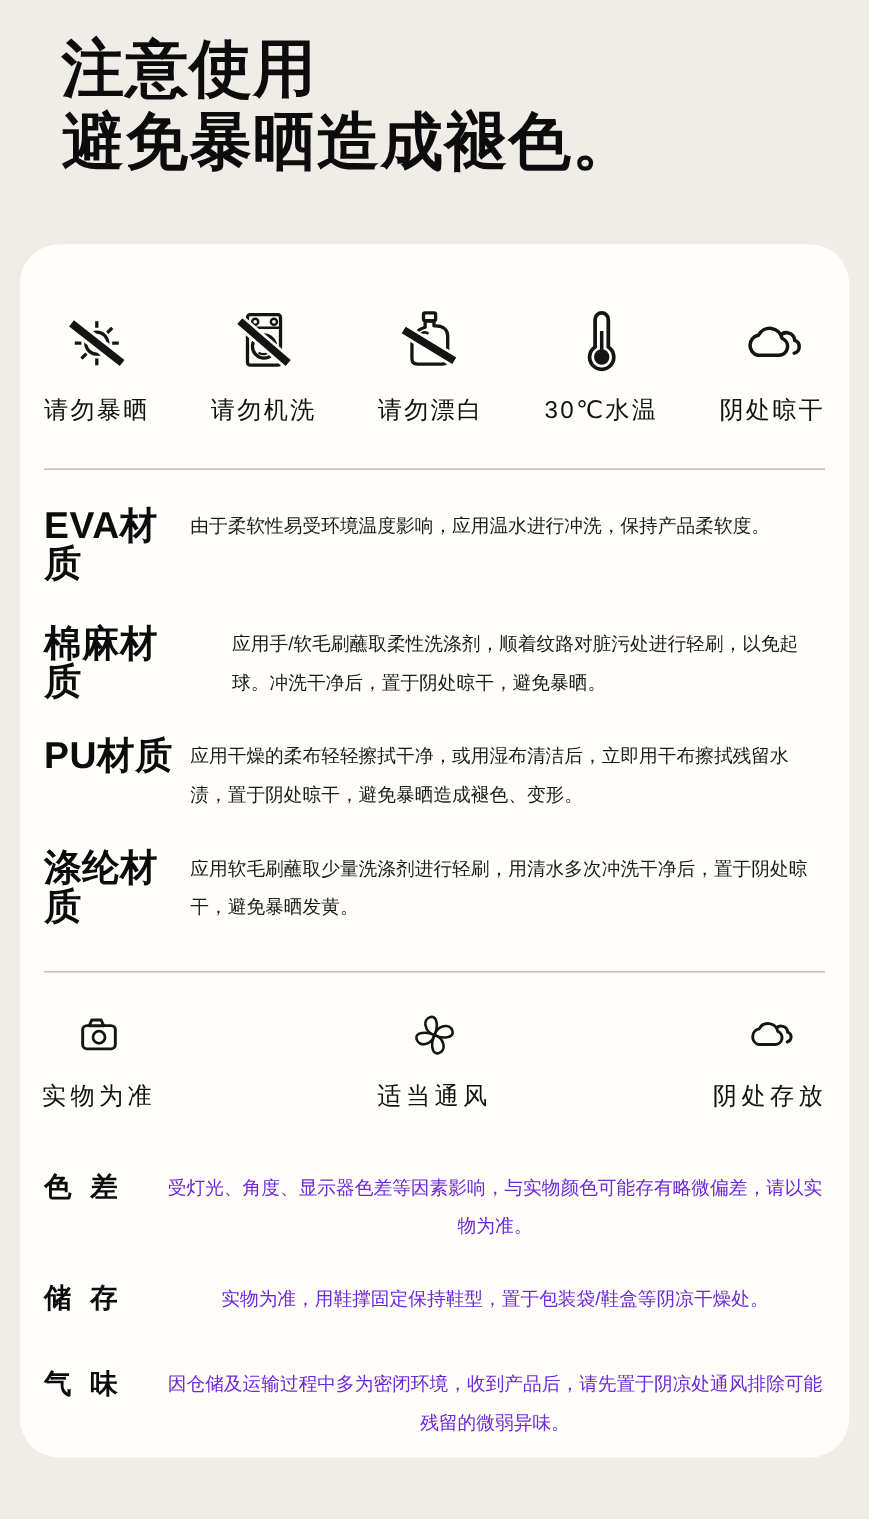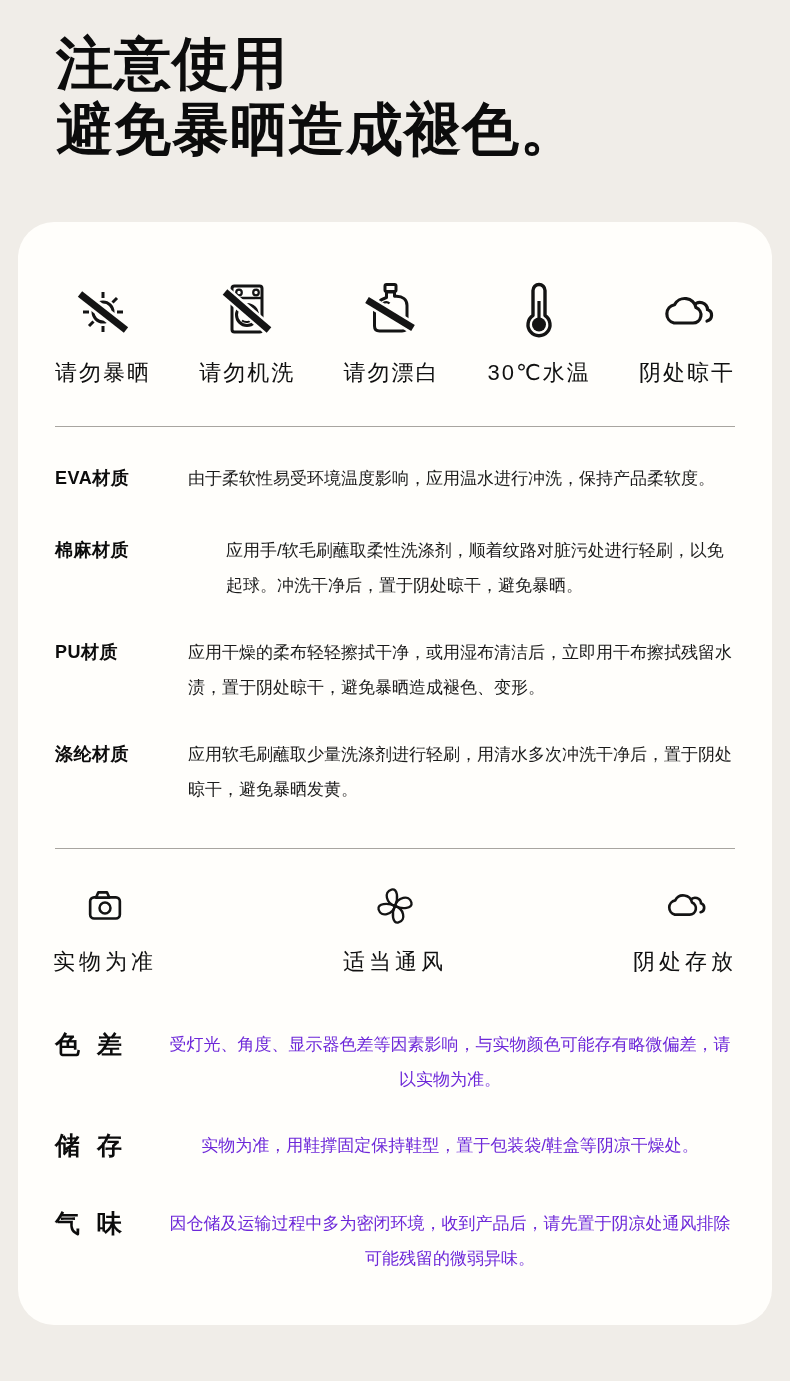--- a/index.html
+++ b/index.html
@@ -14,38 +14,38 @@
   .title {
     font-size:57px; font-weight:700; line-height:66px;
     letter-spacing:1px; color:#0c0c0c;
   }
   .card {
     box-sizing:border-box;
     margin:60px 18px 0;
     width:754px; height:1103px;
     background:#FFFEFB;
     border-radius:36px;
-    padding:56px 37px 0;
+    padding:56px 22px 0;
     overflow:hidden;
   }
   
   .icon-row { display:flex; justify-content:space-between; align-items:flex-end; }
   .care-item { display:flex; flex-direction:column; align-items:center; }
   .ic66 { height:66px; display:flex; align-items:center; justify-content:center; }
   .icon-label { margin-top:14px; font-size:22px; letter-spacing:2px; color:#111; white-space:nowrap; }
   
   .divider { border:none; border-top:1px solid #A8A5A0; margin:0; }
   .d1 { margin-top:38px; }
   .d2 { margin-top:41px; }
   
   .mat-row { display:flex; align-items:flex-start; }
   .m0 { margin-top:34px; }
   .m1 { margin-top:37px;gap:38px; }
   .m2, .m3 { margin-top:32px; }
-  .mat-label { width:133px; flex:none; font-size:18px; font-weight:700; line-height:35px; letter-spacing:0.5px; color:#0c0c0c; }
+  .mat-label { width:133px; flex:none; font-size:34px; font-weight:700; line-height:35px; letter-spacing:0.5px; color:#0c0c0c; }
   .mat-text { flex:1; font-size:17px; line-height:35px; color:#1a1a1a; }
   
   .storage-row { display:flex; justify-content:space-between; gap:50px; margin-top:32px; }
   .storage-item { width:100px; display:flex; flex-direction:column; align-items:center; }
   .ic50 { height:50px; display:flex; align-items:flex-end; justify-content:center; }
   .storage-label { margin-top:16px; font-size:22px; letter-spacing:4px; color:#111; white-space:nowrap; }
   
   .notice-row { display:flex; align-items:flex-start; }
   .n0 { margin-top:50px; }
   .n1 { margin-top:31px; }

